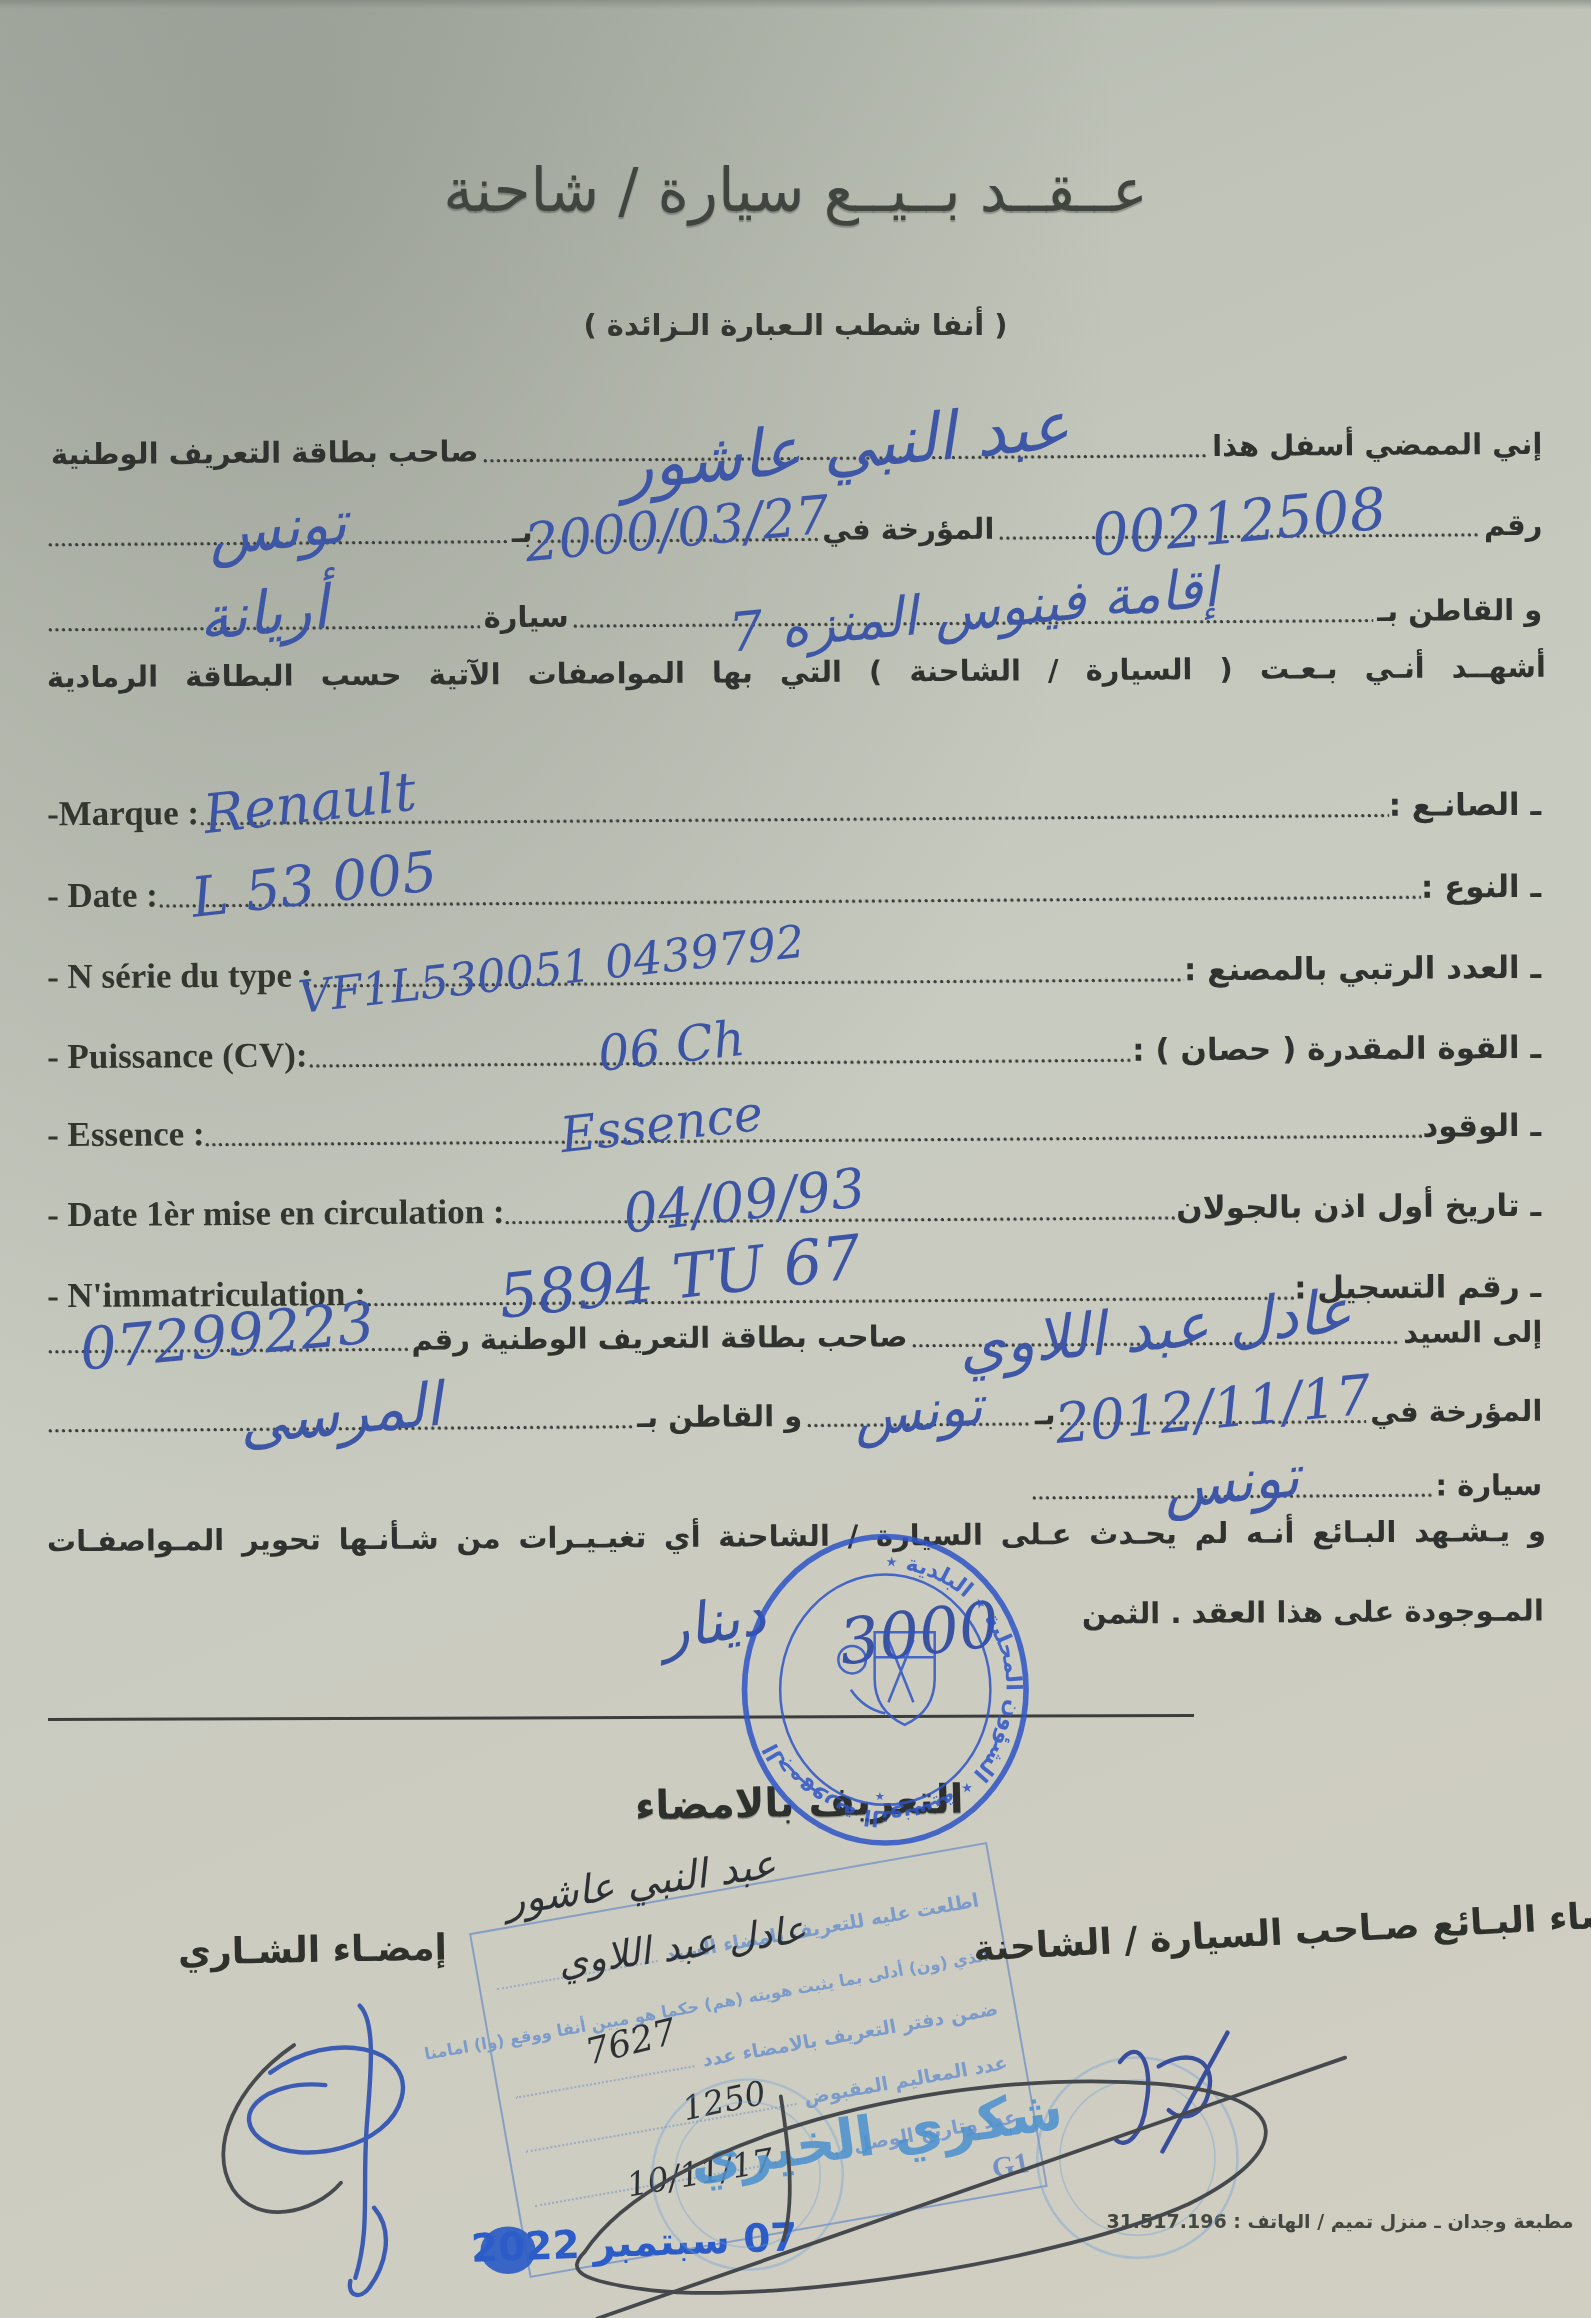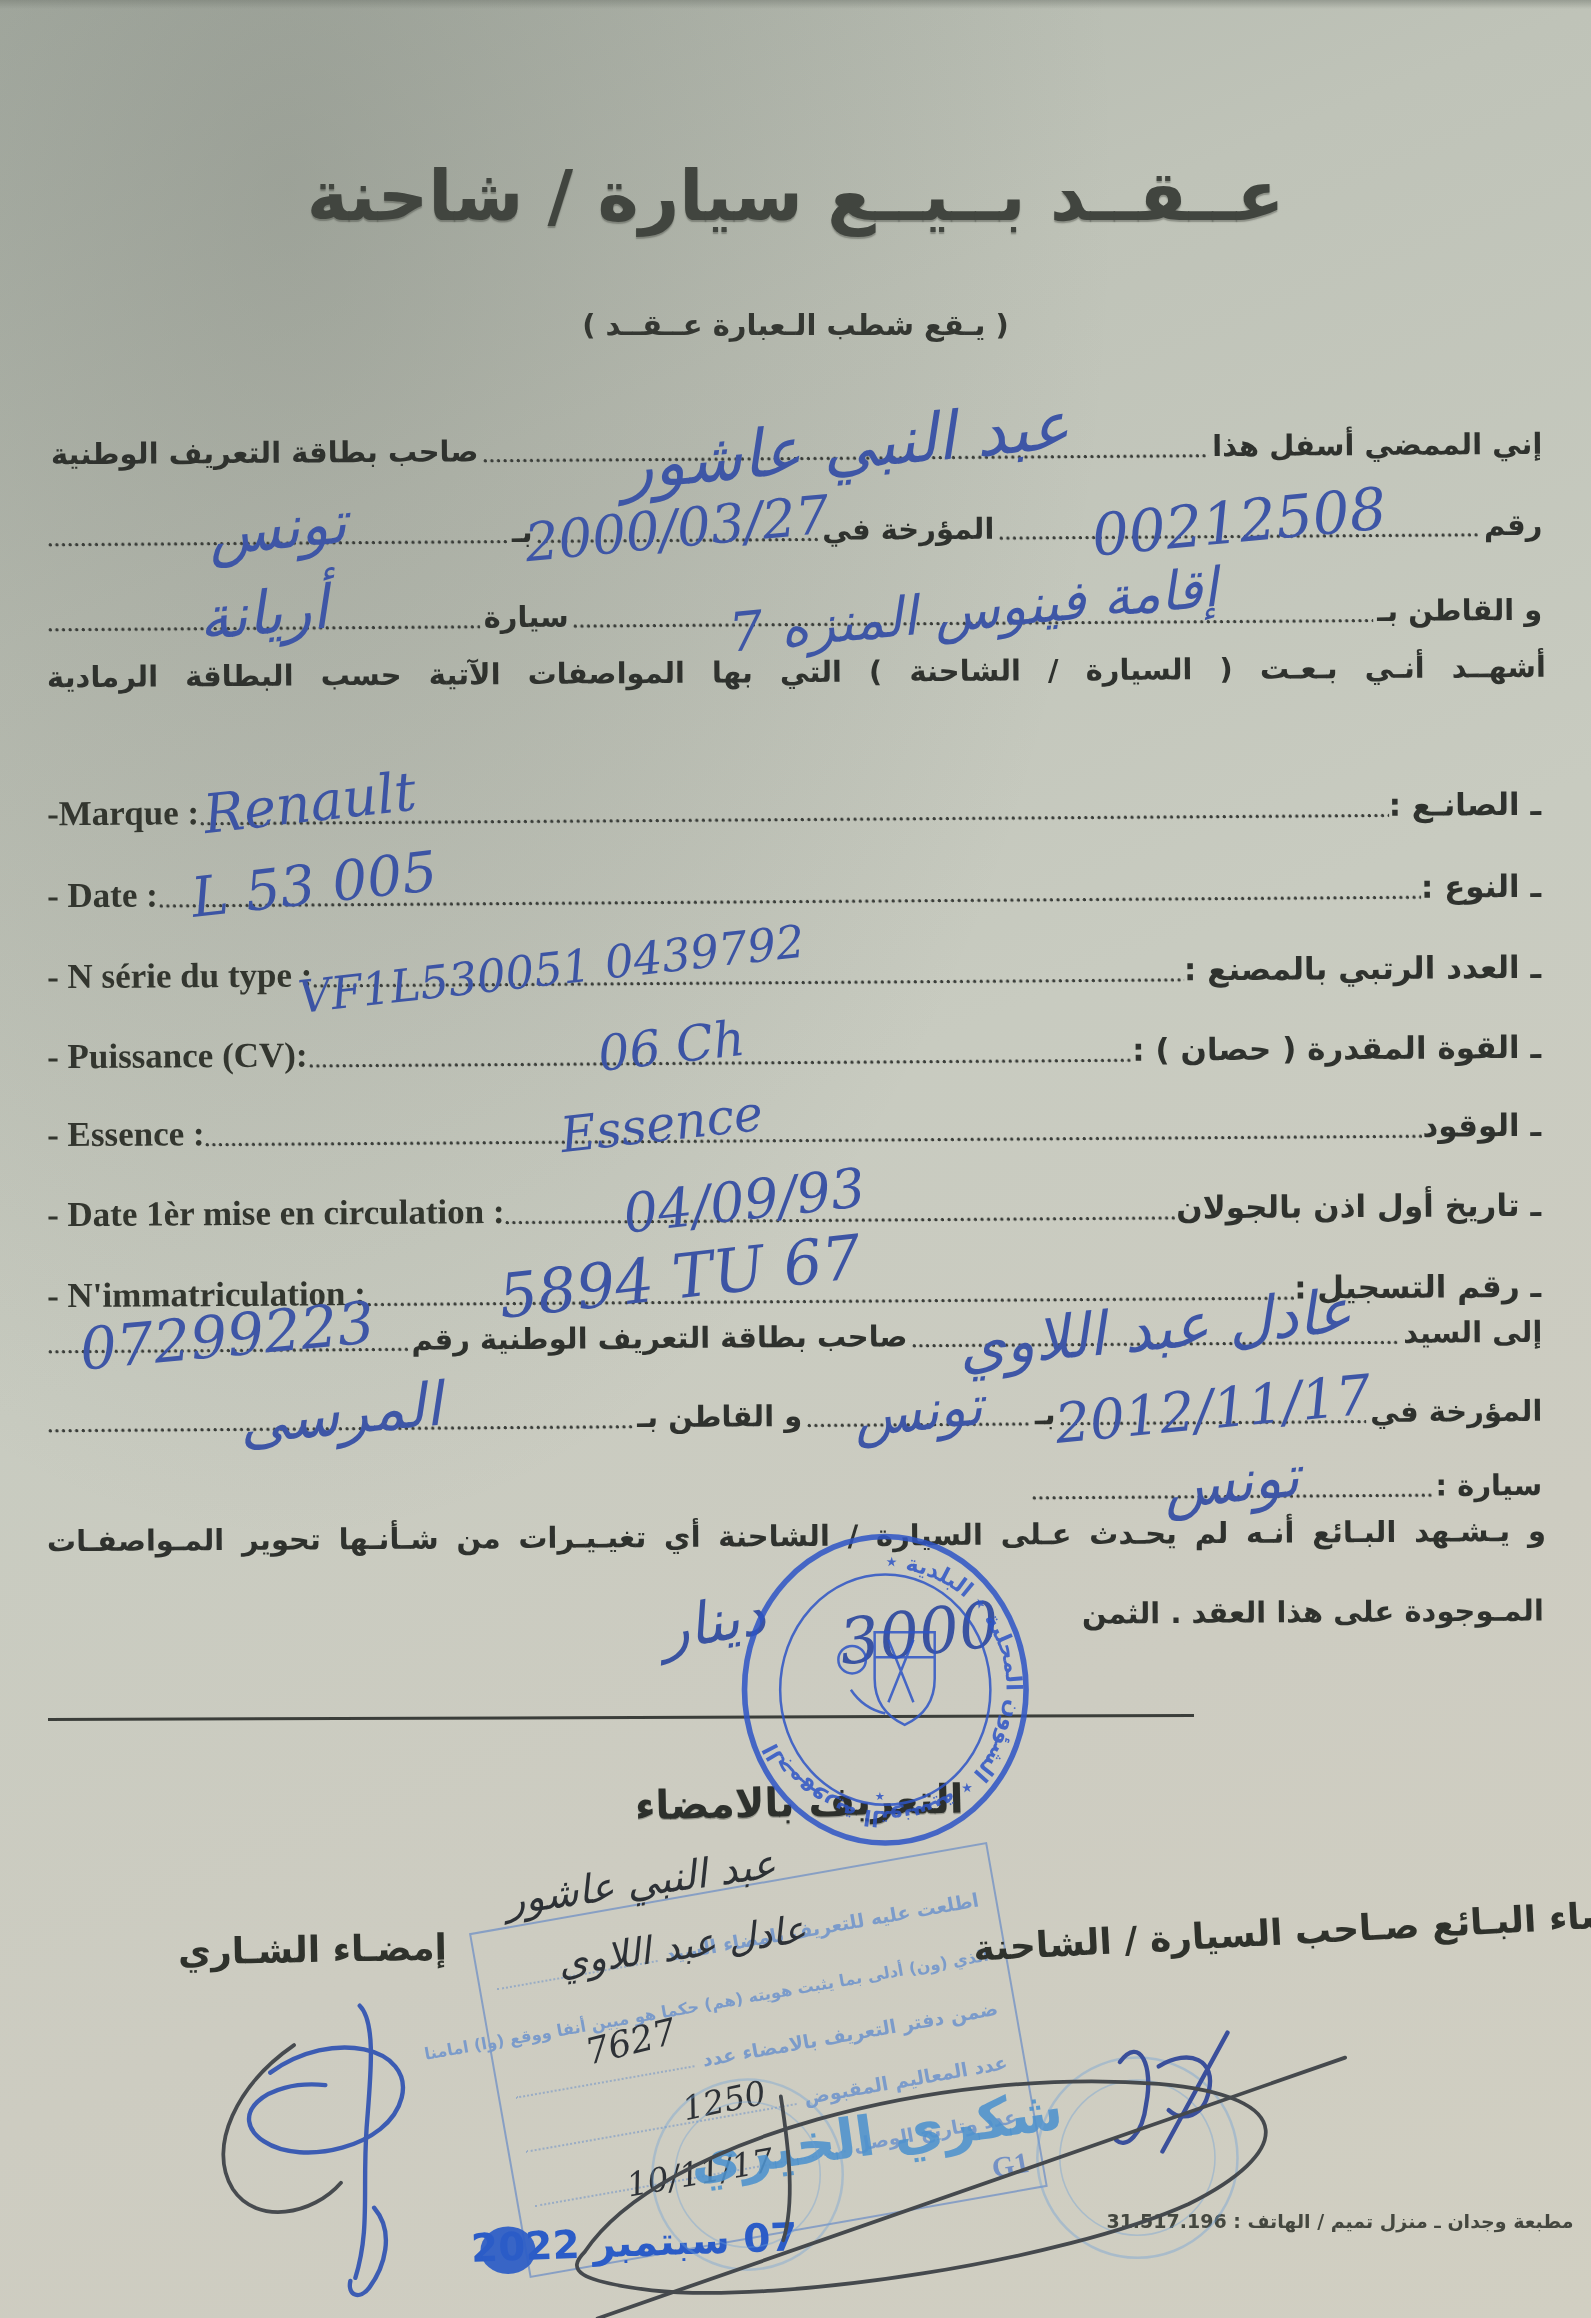--- a/index.html
+++ b/index.html
@@ -7,21 +7,21 @@
     position:relative; width:1591px; height:2319px; overflow:hidden;
     background:
       radial-gradient(ellipse at 18% 8%, rgba(90,96,88,.28), rgba(0,0,0,0) 45%),
       linear-gradient(158deg,#aeb4aa 0%,#bfc3b8 22%,#c8cbc0 48%,#cdccc1 72%,#d1cfc2 100%);
     font-family:"DejaVu Sans",sans-serif; color:#2f322e;
   }
   #page::before{content:""; position:absolute; left:0; top:0; width:100%; height:8.8px;
     background:linear-gradient(#777d74,rgba(0,0,0,0)); opacity:.55;}
   .abs{position:absolute;}
   .title{left:0; width:100%; top:155px; text-align:center; direction:rtl;
-    font-size:70px; font-weight:700; letter-spacing:1.3px; color:#41453f;
+    font-size:60px; font-weight:400; letter-spacing:1.3px; color:#41453f;
     text-shadow:0 1.9px 1.3px rgba(40,44,38,.35);}
   .subtitle{left:0; width:100%; top:308px; text-align:center; direction:rtl;
     font-size:29px; font-weight:700; color:#343732;}
   .para{left:47px; width:1499px; height:74px; direction:rtl; display:flex;
     align-items:flex-end; font-size:29px; font-weight:700; transform:rotate(-.4deg);}
   .jline{left:47px; width:1499px; direction:rtl; font-size:29px; font-weight:700;
     text-align:justify; text-align-last:justify; transform:rotate(-.4deg); white-space:nowrap;}
   .lbl{white-space:nowrap; padding:0 3.8px; line-height:1.45;}
   .fill{position:relative; display:flex; flex-direction:column; justify-content:flex-end;}
   .fill.grow{flex:1;}
@@ -61,21 +61,21 @@
     color:#2b5cc7; transform:rotate(-2deg); white-space:nowrap; letter-spacing:1.9px;}
   .footer{right:17.5px; top:2210px; font-size:19px; font-weight:700; direction:rtl; color:#44473f; white-space:nowrap;}
   svg.overlay{position:absolute; left:0; top:0; pointer-events:none;}
 </style>
 </head>
 <body>
 
 <div id="page">
 
   <div class="abs title">عــقــد بــيــع سيارة / شاحنة</div>
-  <div class="abs subtitle">( يـقع شطب الـعبارة عــقــد )</div>
+  <div class="abs subtitle">( أنفا شطب الـعبارة الـزائدة )</div>
 
   <div class="abs para" style="top:396px">
     <span class="lbl">إني الممضي أسفل هذا</span>
     <span class="fill grow">
         <span class="dots"></span>
         <span class="hw" style="font-size:66px;bottom:-10px">عبد النبي عاشور</span>
       </span>
     <span class="lbl">صاحب بطاقة التعريف الوطنية</span>
   </div>
   <div class="abs para" style="top:477px">

